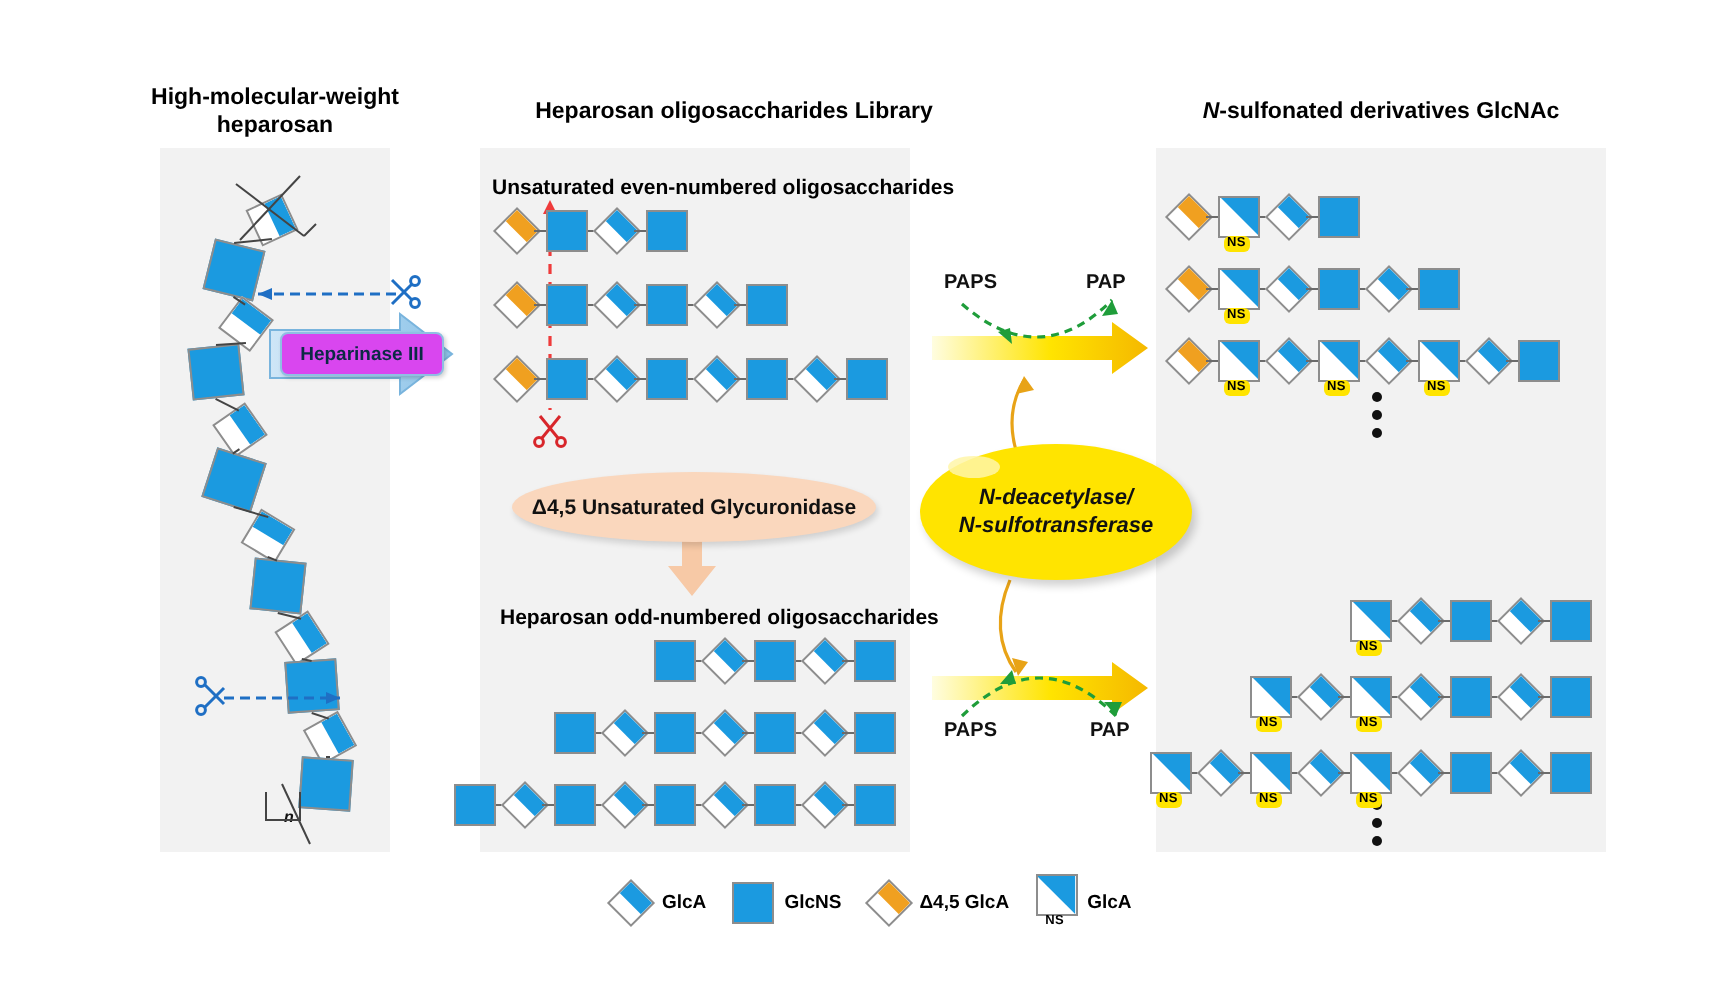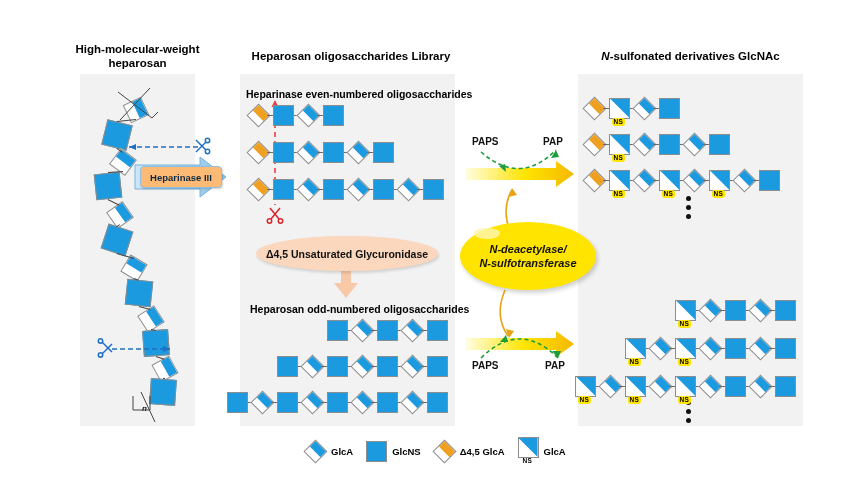--- a/index.html
+++ b/index.html
@@ -19,21 +19,21 @@
   .dia.du .dwrap .top{background:#f0a020;}
   
   .ns{position:absolute;border:1px solid #8d8d8d;box-sizing:border-box;background:#ffffff;overflow:hidden;}
   .ns .tri{position:absolute;inset:0;background:#1b9ae0;
       clip-path:polygon(0 0,100% 0,100% 100%);}
   .nslab{position:absolute;font-size:6.5px;font-weight:bold;color:#000;background:#ffe400;
       border-radius:3px;padding:0 2px;line-height:8px;letter-spacing:.2px;}
   .bond{position:absolute;height:1px;background:#6b6b6b;}
 
   
-  .pill{position:absolute;background:#fdba74;border:1px solid #8fbfe3;border-radius:4px;
+  .pill{position:absolute;background:#d946ef;border:1px solid #8fbfe3;border-radius:4px;
         font-size:9.5px;font-weight:bold;color:#0b2a44;display:flex;align-items:center;
         justify-content:center;box-shadow:1px 1px 2px rgba(0,0,0,.18);}
   .ell{position:absolute;border-radius:50%;display:flex;align-items:center;justify-content:center;
        text-align:center;font-weight:bold;}
   .ell.peach{background:#fad7bd;color:#111;font-size:10.5px;box-shadow:1px 2px 3px rgba(0,0,0,.14);}
   .ell.yellow{background:#ffe400;color:#111;font-style:italic;font-size:11px;line-height:14px;
        box-shadow:2px 3px 4px rgba(0,0,0,.18);}
   .ell.yellow .hl{position:absolute;left:14px;top:6px;width:26px;height:11px;border-radius:50%;
        background:#fff6a8;opacity:.85;}
   .lab{position:absolute;font-size:10px;font-weight:bold;color:#111;}
@@ -46,26 +46,26 @@
 <body>
 
 <div class="panel" style="left:80px;top:74px;width:115px;height:352px;"></div>
 <div class="panel" style="left:240px;top:74px;width:215px;height:352px;"></div>
 <div class="panel" style="left:578px;top:74px;width:225px;height:352px;"></div>
 
 <div class="ttl" style="left:55px;top:42px;width:165px;">
   <span>High-molecular-weight</span><br>
   <span>heparosan</span>
 </div>
-<div class="ttl" style="left:231px;top:49px;width:240px;">Heparosan oligosaccharides Library</div>
+<div class="ttl" style="left:247px;top:49px;width:240px;">Heparosan oligosaccharides Library</div>
 <div class="ttl" style="left:578px;top:49px;width:225px;">
   <i>N</i><span>-sulfonated derivatives GlcNAc</span>
 </div>
 
-<div class="sub" style="left:246px;top:88px;">Heparinase even-numbered oligosaccharides</div>
+<div class="sub" style="left:246px;top:88px;">Unsaturated even-numbered oligosaccharides</div>
 <div class="sub" style="left:250px;top:303px;">Heparosan odd-numbered oligosaccharides</div>
 
 <div id="polymer">
     <div class="dia glca" style="left: 126px; top: 100px; width: 20px; height: 20px; transform: rotate(20deg);">
       <div class="dwrap">
         <div class="top"></div>
       </div>
     </div>
     <div class="sq" style="left: 104px; top: 122px; width: 26px; height: 26px; transform: rotate(14deg);"></div>
     <div class="bond" style="left: 136px; top: 120px; width: 19.105px; transform-origin: 0px 0px; transform: rotate(173.991deg); background: rgb(68, 68, 68);"></div>

